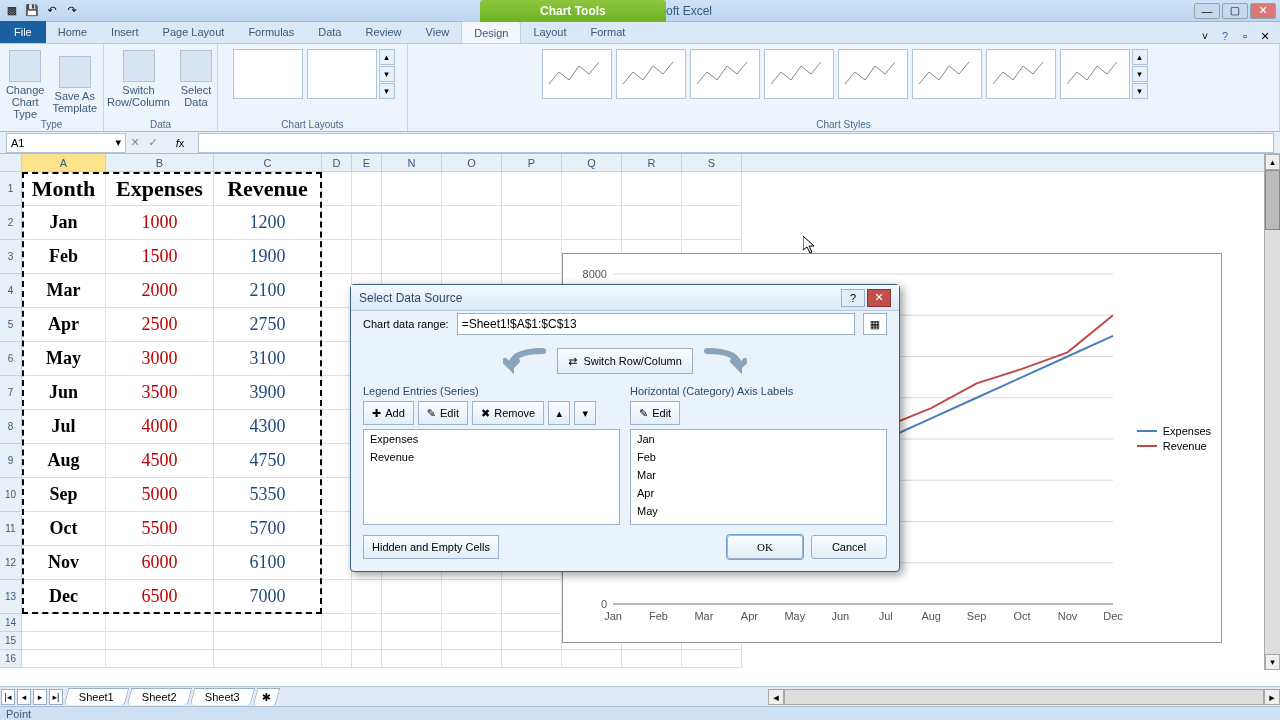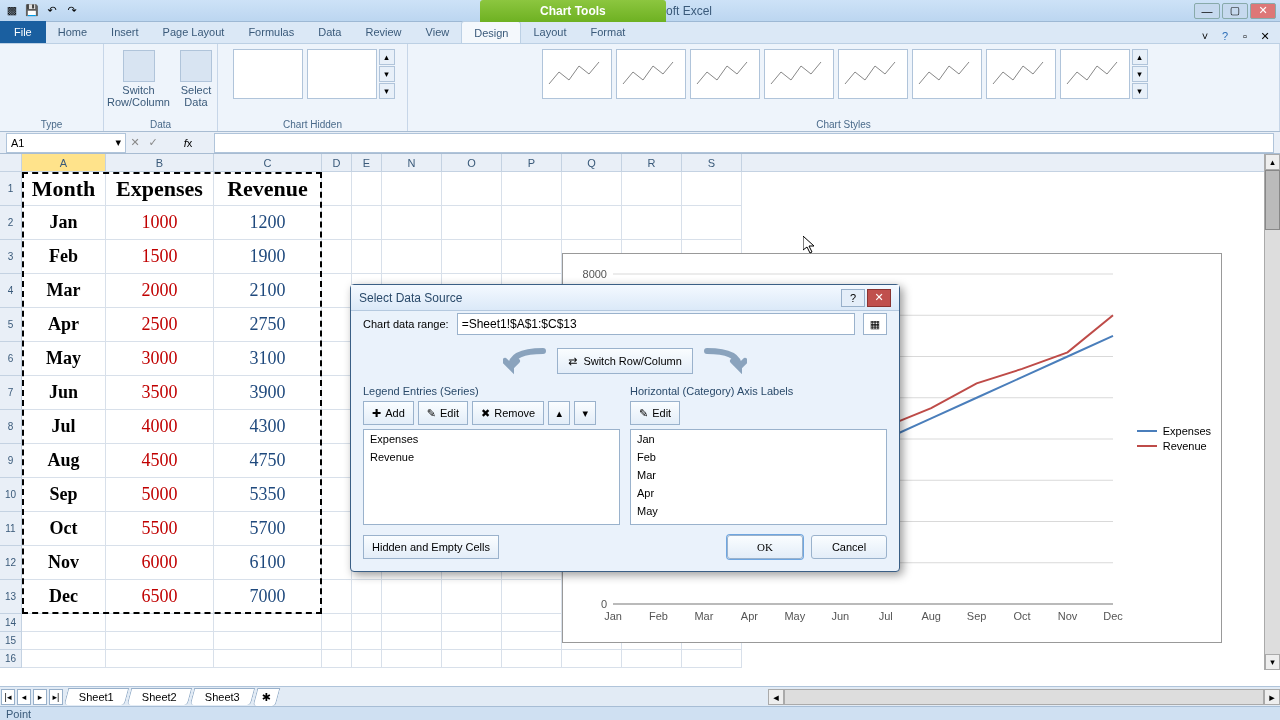--- a/index.html
+++ b/index.html
@@ -30,21 +30,21 @@
 .rbtn { display:flex; flex-direction:column; align-items:center; padding:2px 4px; justify-content:center; color:#3a5a7a;}
 .rbtn .ico { width:32px; height:32px; background:#d8e4f2; border:1px solid #b0c4da; margin:2px;}
 .chartstyletile { width:70px; height:50px; background:#fff; border:1px solid #b0c4da; margin:3px 2px; display:flex; align-items:center; justify-content:center;}
 .chartstyletile svg { width:60px; height:40px;}
 .gallery-arrows { width:16px; display:flex; flex-direction:column; justify-content:center; gap:1px;}
 .gallery-arrows div{ height:16px; border:1px solid #b0c4da; background:#e8f0f9; text-align:center; line-height:14px; font-size:9px;}
 
 
 .fxbar { height:22px; background:#e9eff7; border-bottom:1px solid #a8bcd2; display:flex; align-items:center;}
 .fxbar .namebox { width:120px; height:20px; border:1px solid #b0c4da; background:#fff; margin-left:6px; display:flex; align-items:center; padding:0 4px; justify-content:space-between;}
-.fxbar .fx { margin:0 16px; width:20px; text-align:center;}
+.fxbar .fx { margin:0 8px; width:20px; text-align:center;}
 .fxbar .fxinput { flex:1; height:20px; border:1px solid #b0c4da; background:#fff; margin-right:6px;}
 
 
 .sheet { position:relative; height:540px; background:#fff;}
 .colheads { display:flex; height:18px; background:#e9eff7; border-bottom:1px solid #c4d2e2;}
 .colheads .corner { width:22px; border-right:1px solid #c4d2e2;}
 .colheads div.ch { border-right:1px solid #c4d2e2; text-align:center; line-height:18px; color:#3a5a7a;}
 .colheads .ch.sel { background:#ffe38b;}
 .rows { height:502px; overflow:hidden;}
 .row { display:flex; height:34px;}
@@ -140,20 +140,32 @@
   <div class="rightctrls">
     <span>˅</span>
     <span style="color:#2a6db8;">?</span>
     <span>▫</span>
     <span>✕</span>
   </div>
 </div>
 
 <div class="ribbon-body">
   <div class="rgroup" style="width:104px;">
+    <div style="display:flex;">
+      <div class="rbtn">
+          <div class="ico"></div>
+          <div style="white-space:pre-line;text-align:center;">Change
+Chart Type</div>
+        </div>
+      <div class="rbtn">
+          <div class="ico"></div>
+          <div style="white-space:pre-line;text-align:center;">Save As
+Template</div>
+        </div>
+    </div>
     <div class="label">Type</div>
   </div>
   <div class="rgroup" style="width:114px;">
     <div style="display:flex;">
       <div class="rbtn">
           <div class="ico"></div>
           <div style="white-space:pre-line;text-align:center;">Switch
 Row/Column</div>
         </div>
       <div class="rbtn">
@@ -167,21 +179,21 @@
   <div class="rgroup" style="width:190px;">
     <div style="display:flex;">
       <div class="chartstyletile"></div>
       <div class="chartstyletile"></div>
       <div class="gallery-arrows">
           <div>▴</div>
           <div>▾</div>
           <div>▾</div>
         </div>
     </div>
-    <div class="label">Chart Hidden</div>
+    <div class="label">Chart Layouts</div>
   </div>
   <div class="rgroup" style="flex:1;">
     <div style="display:flex;">
       <div class="chartstyletile">
           <svg>
             <polyline points="2,30 12,18 22,26 32,12 42,20 52,8" stroke="#888" fill="none"></polyline>
           </svg>
         </div>
       <div class="chartstyletile">
           <svg>

